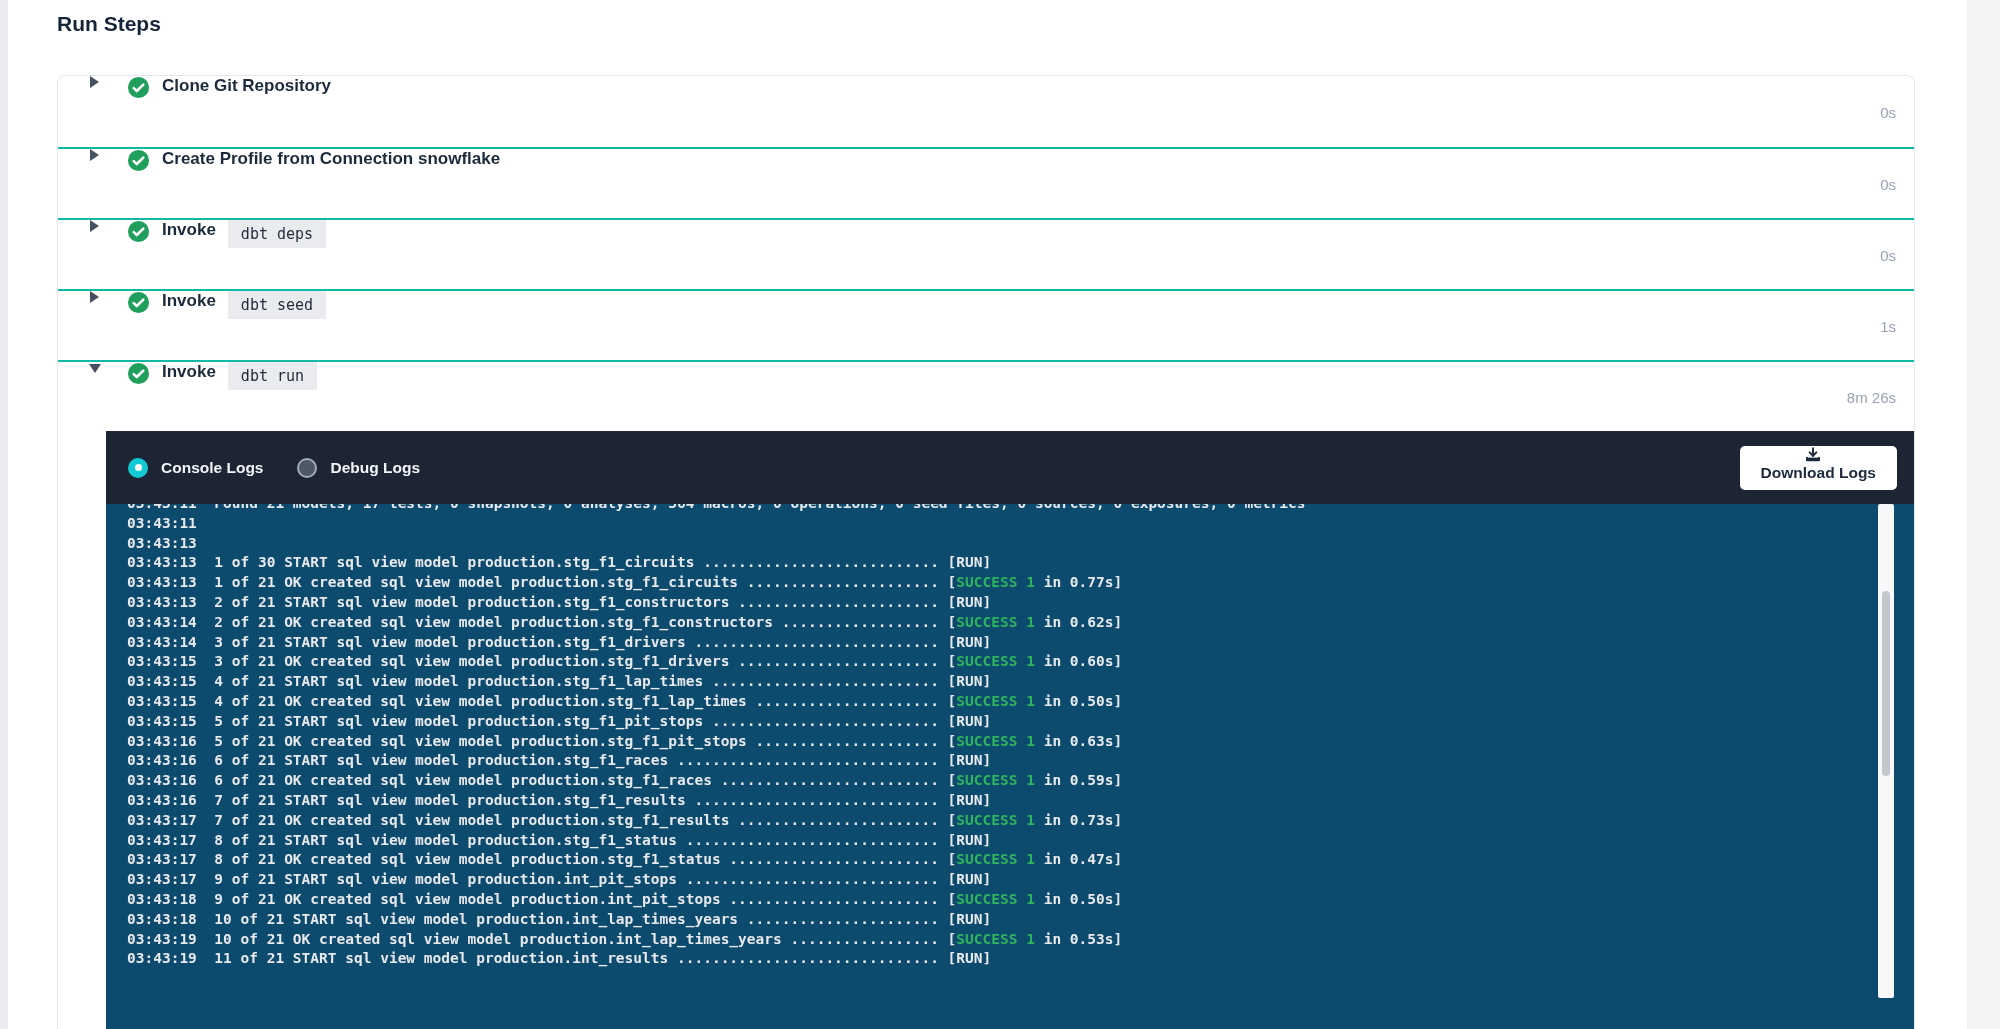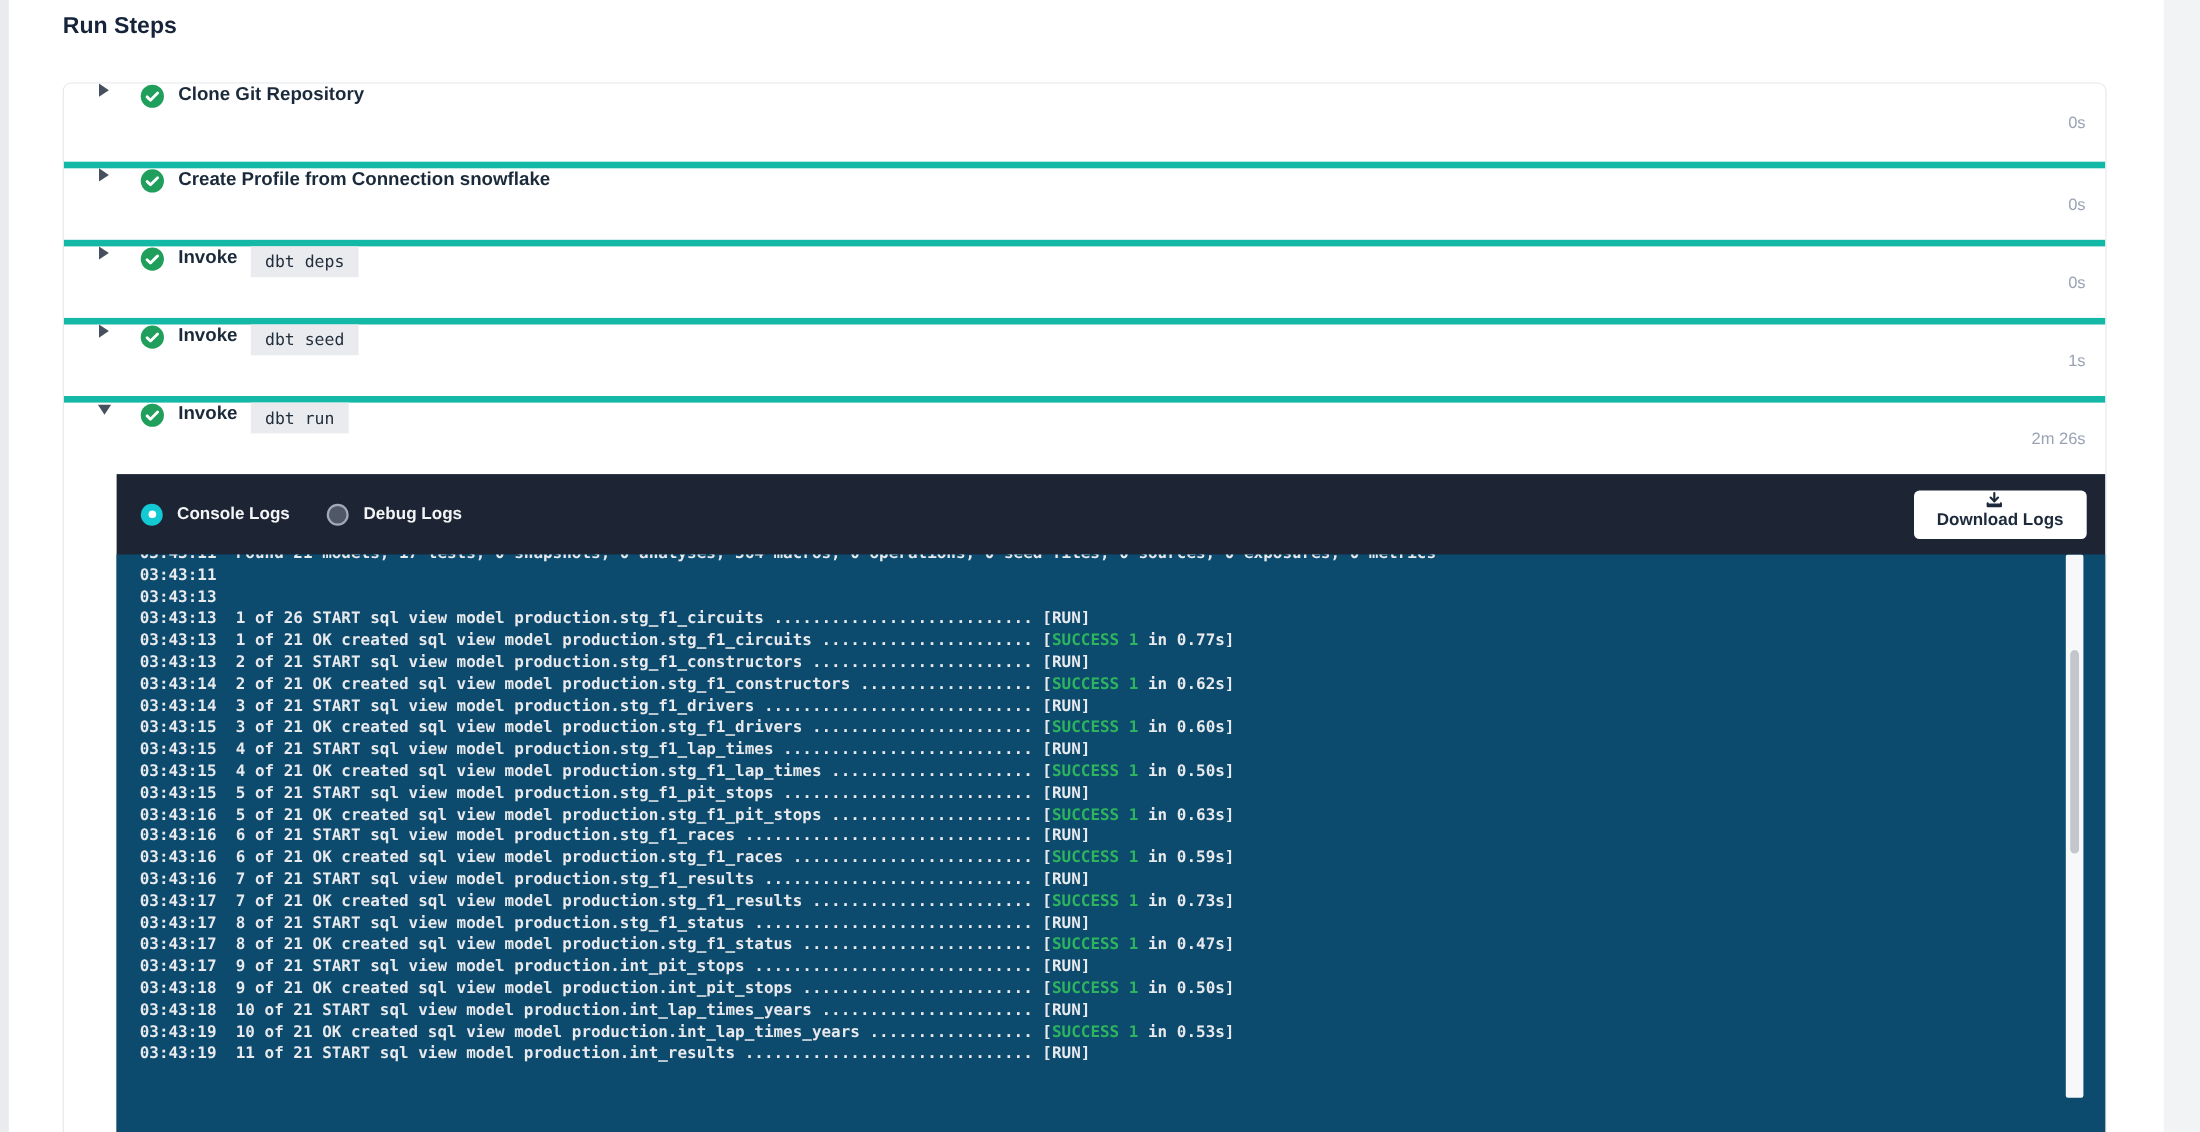--- a/index.html
+++ b/index.html
@@ -9,21 +9,21 @@
   .right-gutter { position:absolute; left:1967px; top:0; width:33px; height:1029px; background:#f2f3f5; }
 
   .page-title { position:absolute; left:57px; top:12px; font-size:21px; font-weight:700; color:#16243a; }
 
   .card { position:absolute; left:57px; top:75px; width:1858px;
           border:1px solid #e3e6ea; border-radius:8px; background:#fff;
           overflow:hidden; padding-bottom:6px; }
 
   .step-row { position:relative; height:71px; display:flex; align-items:flex-start;
               padding-left:31px; background:#fff; cursor:pointer; }
-  .step-row + .step-row { border-top:6px solid #14b8a6; }
+  .step-row + .step-row { border-top:2px solid #14b8a6; }
 
   .caret { width:12px; height:12px; display:inline-block; position:relative; flex:0 0 12px; }
   .caret::after { content:""; position:absolute; left:1px; top:0;
                   border-left:9px solid #46505e; border-top:6px solid transparent; border-bottom:6px solid transparent; }
   .step-row.expanded .caret::after { left:0; top:2px;
                   border-top:9px solid #46505e; border-left:6.5px solid transparent; border-right:6.5px solid transparent; border-bottom:none; }
 
   .check { margin-left:26px; width:23px; height:23px; flex:0 0 23px; display:inline-block; }
 
   .step-label { margin-left:12px; font-size:17px; font-weight:700; color:#1b2a3a; }
@@ -129,21 +129,21 @@
   <div class="step-row expanded">
     <span class="caret"></span>
     <span class="check">
       <svg width="23" height="23" viewBox="0 0 24 24">
         <circle cx="12" cy="12" r="11" fill="#1f9e5c"></circle>
         <path d="M7 12.6l3.2 3.1L17 9" stroke="#ffffff" stroke-width="2.7" fill="none" stroke-linecap="round" stroke-linejoin="round"></path>
       </svg>
     </span>
     <span class="step-label">Invoke</span>
     <span class="badge show">dbt run</span>
-    <span class="duration">2m 26s</span>
+    <span class="duration">8m 26s</span>
   </div>
 </div>
 
   <div class="log-panel">
     <div class="panel-header">
       <span class="radio selected">
           <span class="radio-dot"></span>
         </span>
       <span class="radio-label">Console Logs</span>
       <span class="radio-group2">
@@ -162,21 +162,21 @@
 
     <div class="log-viewport">
       <div class="log-scroll" id="log-container">
   <div class="log-line"><span class="log-time">03:43:11</span><span class="log-msg">  Found 21 models, 17 tests, 0 snapshots, 0 analyses, 364 macros, 0 operations, 0 seed files, 0 sources, 0 exposures, 0 metrics</span></div>
 
   <div class="log-line"><span class="log-time">03:43:11</span><span class="log-msg">  </span></div>
 
 
   <div class="log-line"><span class="log-time">03:43:13</span><span class="log-msg">  </span></div>
 
-  <div class="log-line"><span class="log-time">03:43:13</span><span class="log-msg">  1 of 26 START sql view model production.stg_f1_circuits ........................... </span><span class="st">[RUN]</span></div>
+  <div class="log-line"><span class="log-time">03:43:13</span><span class="log-msg">  1 of 30 START sql view model production.stg_f1_circuits ........................... </span><span class="st">[RUN]</span></div>
 
   <div class="log-line"><span class="log-time">03:43:13</span><span class="log-msg">  1 of 21 OK created sql view model production.stg_f1_circuits ...................... </span><span class="st">[</span><span class="st green">SUCCESS 1</span><span class="st"> in 0.77s]</span></div>
 
   <div class="log-line"><span class="log-time">03:43:13</span><span class="log-msg">  2 of 21 START sql view model production.stg_f1_constructors ....................... </span><span class="st">[RUN]</span></div>
 
   <div class="log-line"><span class="log-time">03:43:14</span><span class="log-msg">  2 of 21 OK created sql view model production.stg_f1_constructors .................. </span><span class="st">[</span><span class="st green">SUCCESS 1</span><span class="st"> in 0.62s]</span></div>
 
   <div class="log-line"><span class="log-time">03:43:14</span><span class="log-msg">  3 of 21 START sql view model production.stg_f1_drivers ............................ </span><span class="st">[RUN]</span></div>
 
   <div class="log-line"><span class="log-time">03:43:15</span><span class="log-msg">  3 of 21 OK created sql view model production.stg_f1_drivers ....................... </span><span class="st">[</span><span class="st green">SUCCESS 1</span><span class="st"> in 0.60s]</span></div>

